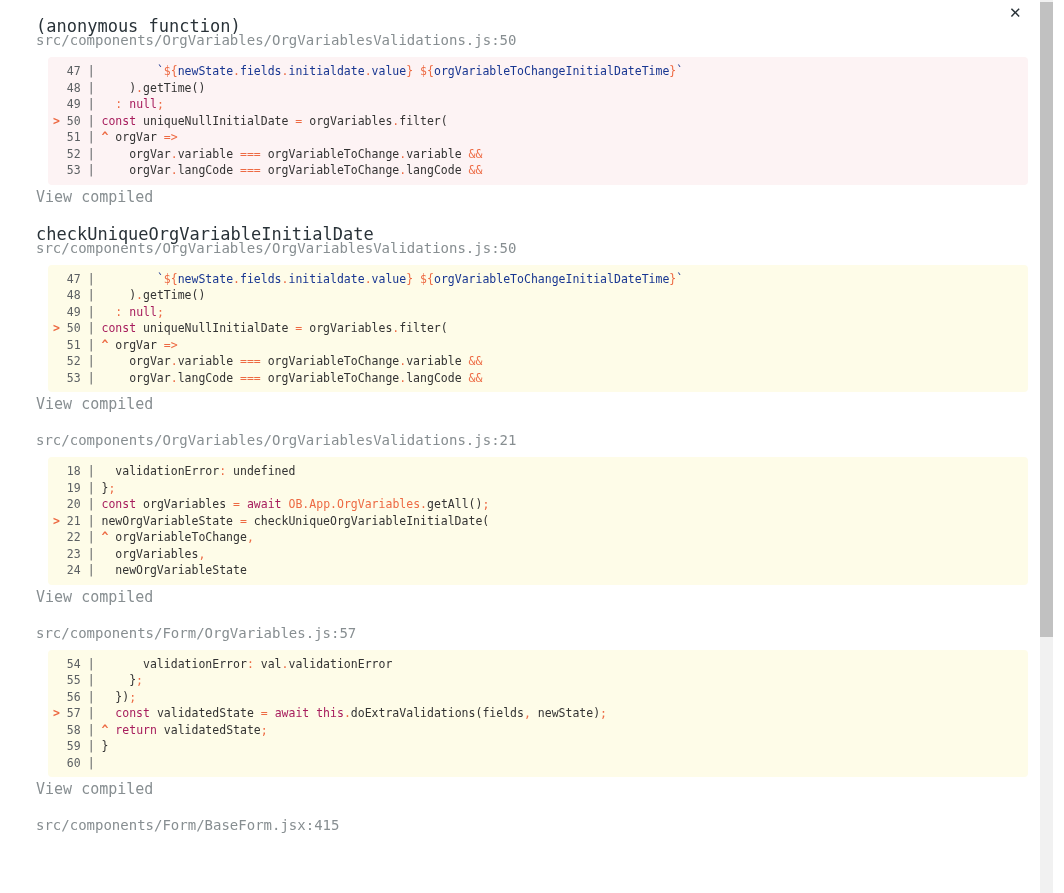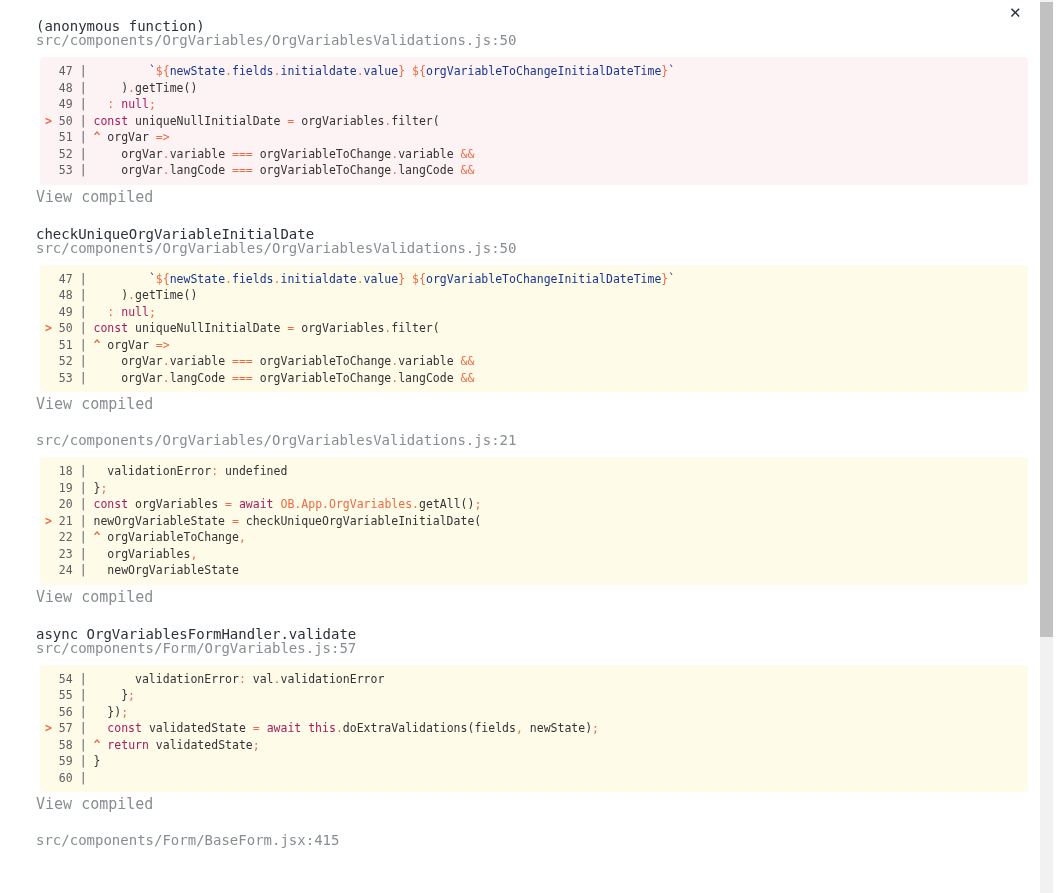--- a/index.html
+++ b/index.html
@@ -11,29 +11,29 @@
   }
   .content { padding: 5px 36px 0 36px; }
   .title {
     color: var(--title); font-size: 20px; line-height: 24px; font-weight: 400;
     white-space: nowrap;
   }
   .frame { margin-top: 22px; }
   .frame.first { margin-top: 15px; }
   .frame-name {
     font-family: "DejaVu Sans Mono", monospace;
-    font-size: 14px; line-height: 12px; color: #293238; white-space: pre;
+    font-size: 17px; line-height: 12px; color: #293238; white-space: pre;
   }
   .frame-loc {
     margin-top: 3px;
     font-family: "DejaVu Sans Mono", monospace;
     font-size: 14px; line-height: 11px; color: var(--muted); white-space: pre;
   }
   pre.code {
-    margin: 11px 0 0 4px; padding: 6px 10px 6px 5px; border-radius: 4px;
+    margin: 11px 0 0 12px; padding: 6px 10px 6px 5px; border-radius: 4px;
     font-family: "DejaVu Sans Mono", monospace;
     font-size: 11.5px; line-height: 16.5px;
     overflow: hidden; white-space: pre;
   }
   .pre-error  { background: var(--frame-bg-error); }
   .pre-normal { background: var(--frame-bg); }
   .code-line { min-height: 16.5px; }
   .view-compiled {
     display: inline-block; margin-top: 7px;
     font-family: "DejaVu Sans Mono", monospace;
@@ -82,21 +82,20 @@
     <button class="view-compiled">View compiled</button>
   </div>
 
   <div class="frame">
     <div class="frame-loc">src/components/OrgVariables/OrgVariablesValidations.js:21</div>
     <pre class="code pre-normal"><div class="code-line"><span class="tk-m"> </span><span class="tk-g"> 18 | </span><span class="tk-t">  validationError</span><span class="tk-p">:</span><span class="tk-t"> undefined</span></div><div class="code-line"><span class="tk-m"> </span><span class="tk-g"> 19 | </span><span class="tk-t">}</span><span class="tk-p">;</span></div><div class="code-line"><span class="tk-m"> </span><span class="tk-g"> 20 | </span><span class="tk-k">const</span><span class="tk-t"> orgVariables </span><span class="tk-p">=</span><span class="tk-t"> </span><span class="tk-k">await</span><span class="tk-t"> </span><span class="tk-c">OB</span><span class="tk-p">.</span><span class="tk-c">App</span><span class="tk-p">.</span><span class="tk-c">OrgVariables</span><span class="tk-p">.</span><span class="tk-t">getAll()</span><span class="tk-p">;</span></div><div class="code-line"><span class="tk-m">&gt;</span><span class="tk-g"> 21 | </span><span class="tk-t">newOrgVariableState </span><span class="tk-p">=</span><span class="tk-t"> checkUniqueOrgVariableInitialDate(</span></div><div class="code-line"><span class="tk-m"> </span><span class="tk-g"> 22 | </span><span class="tk-m">^</span><span class="tk-t"> orgVariableToChange</span><span class="tk-p">,</span></div><div class="code-line"><span class="tk-m"> </span><span class="tk-g"> 23 | </span><span class="tk-t">  orgVariables</span><span class="tk-p">,</span></div><div class="code-line"><span class="tk-m"> </span><span class="tk-g"> 24 | </span><span class="tk-t">  newOrgVariableState</span></div></pre>
     <button class="view-compiled">View compiled</button>
   </div>
 
   <div class="frame">
-    <div class="frame-name">async OrgVariablesFormHandler.validate</div>
     <div class="frame-loc">src/components/Form/OrgVariables.js:57</div>
     <pre class="code pre-normal"><div class="code-line"><span class="tk-m"> </span><span class="tk-g"> 54 | </span><span class="tk-t">      validationError</span><span class="tk-p">:</span><span class="tk-t"> val</span><span class="tk-p">.</span><span class="tk-t">validationError</span></div><div class="code-line"><span class="tk-m"> </span><span class="tk-g"> 55 | </span><span class="tk-t">    }</span><span class="tk-p">;</span></div><div class="code-line"><span class="tk-m"> </span><span class="tk-g"> 56 | </span><span class="tk-t">  })</span><span class="tk-p">;</span></div><div class="code-line"><span class="tk-m">&gt;</span><span class="tk-g"> 57 | </span><span class="tk-t">  </span><span class="tk-k">const</span><span class="tk-t"> validatedState </span><span class="tk-p">=</span><span class="tk-t"> </span><span class="tk-k">await</span><span class="tk-t"> </span><span class="tk-k">this</span><span class="tk-p">.</span><span class="tk-t">doExtraValidations(fields</span><span class="tk-p">,</span><span class="tk-t"> newState)</span><span class="tk-p">;</span></div><div class="code-line"><span class="tk-m"> </span><span class="tk-g"> 58 | </span><span class="tk-m">^</span><span class="tk-t"> </span><span class="tk-k">return</span><span class="tk-t"> validatedState</span><span class="tk-p">;</span></div><div class="code-line"><span class="tk-m"> </span><span class="tk-g"> 59 | </span><span class="tk-t">}</span></div><div class="code-line"><span class="tk-m"> </span><span class="tk-g"> 60 | </span></div></pre>
     <button class="view-compiled">View compiled</button>
   </div>
 
   <div class="frame">
     <div class="frame-loc">src/components/Form/BaseForm.jsx:415</div>
 
   </div>
 

